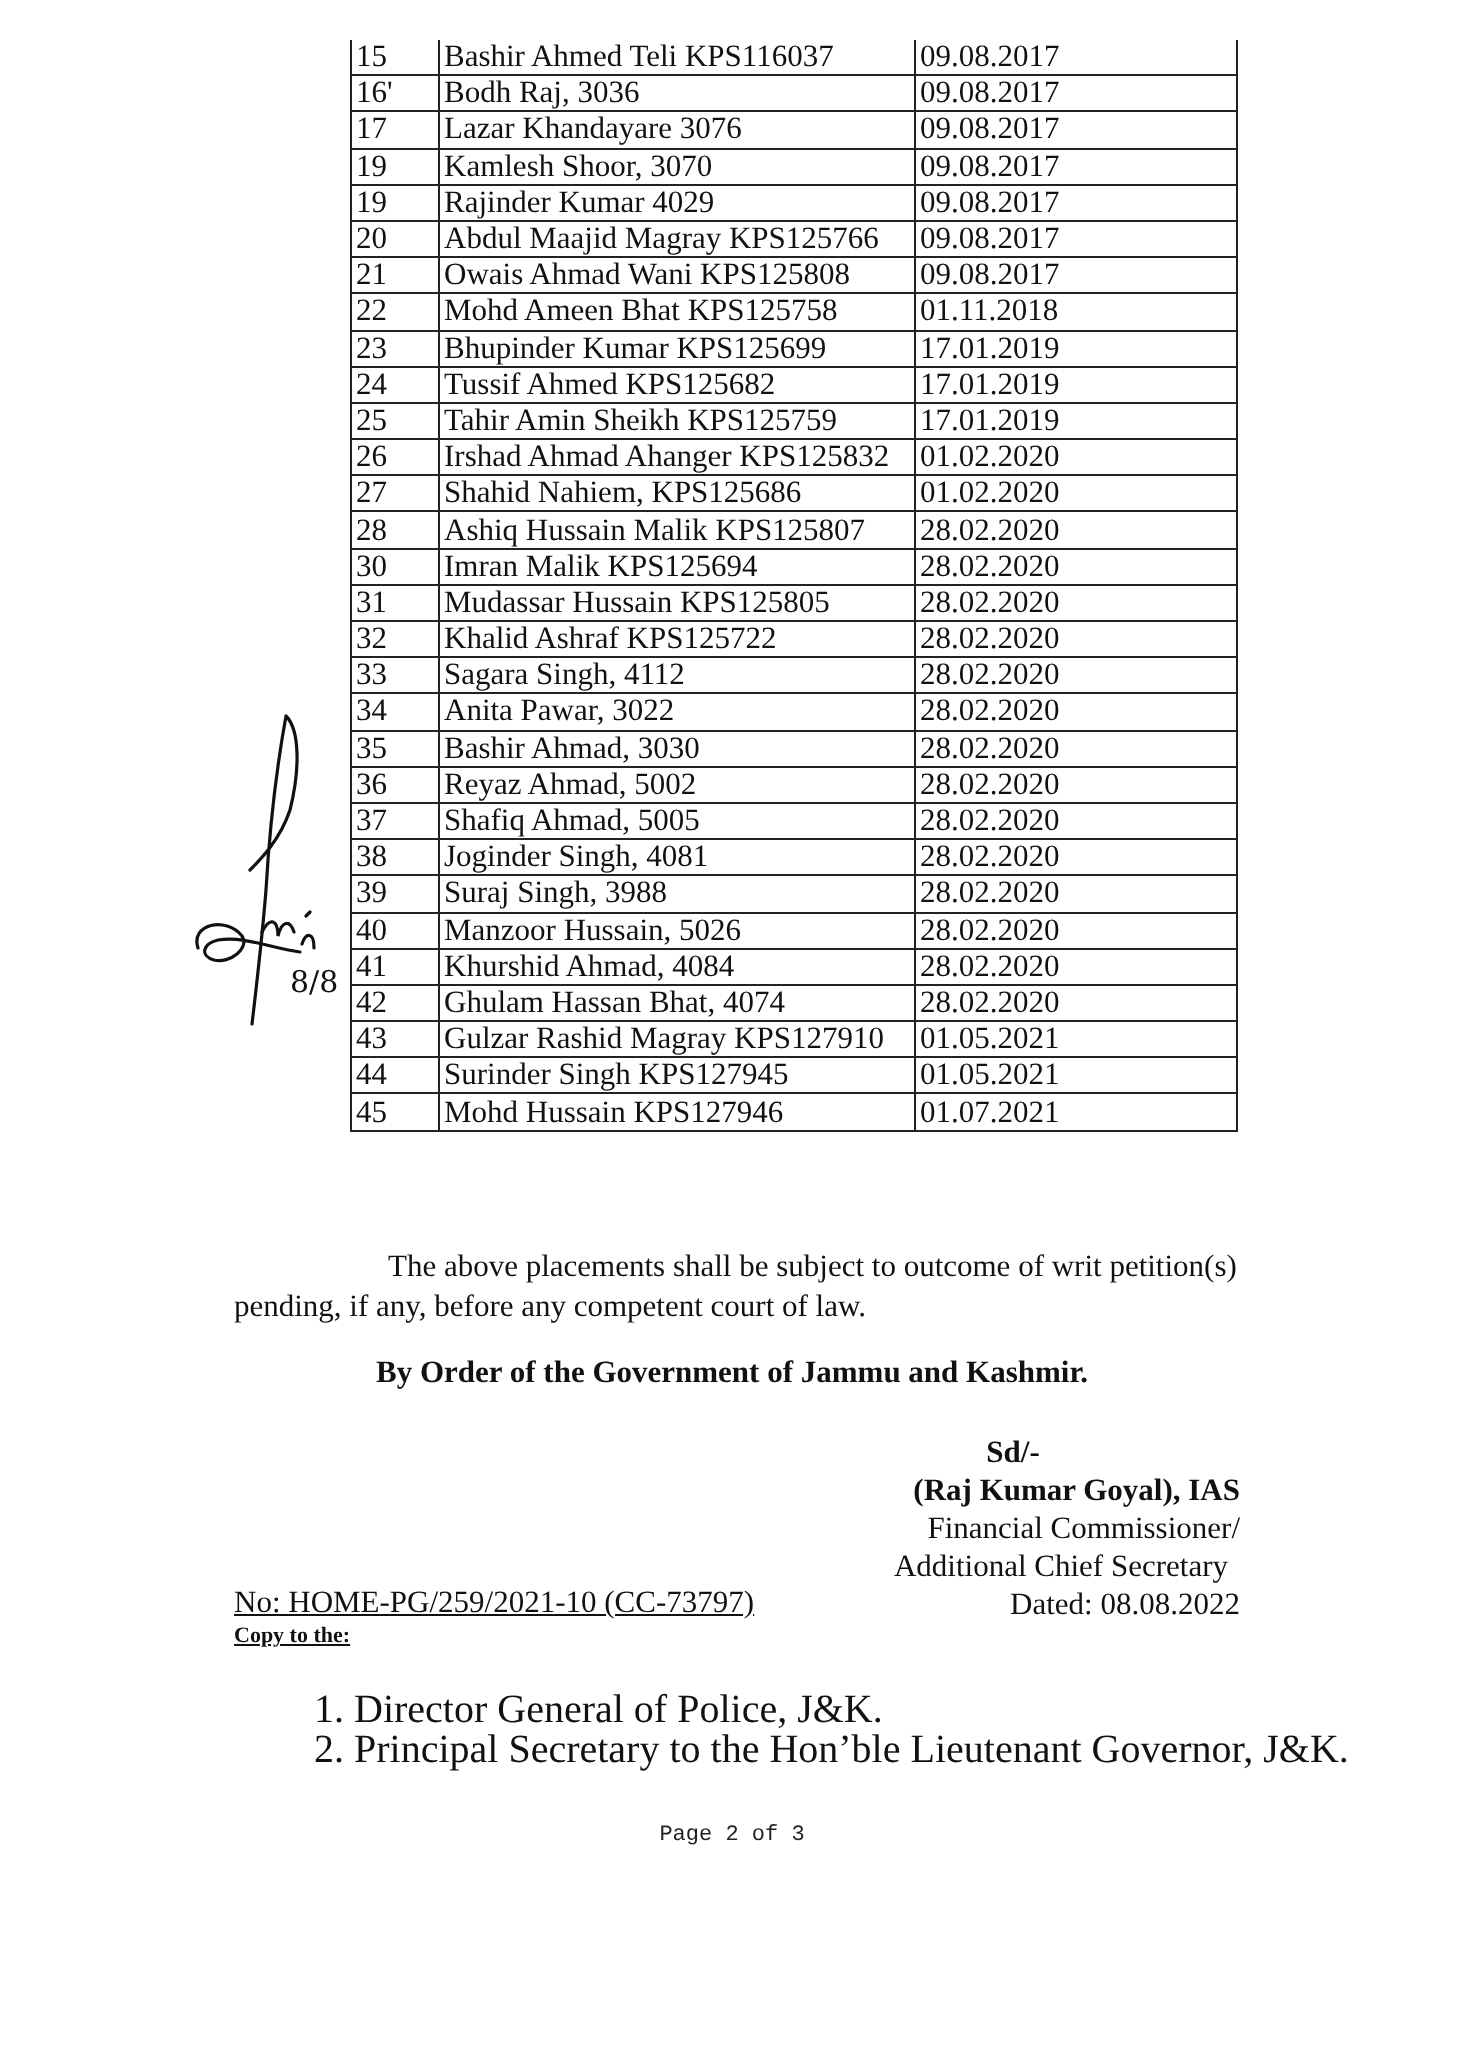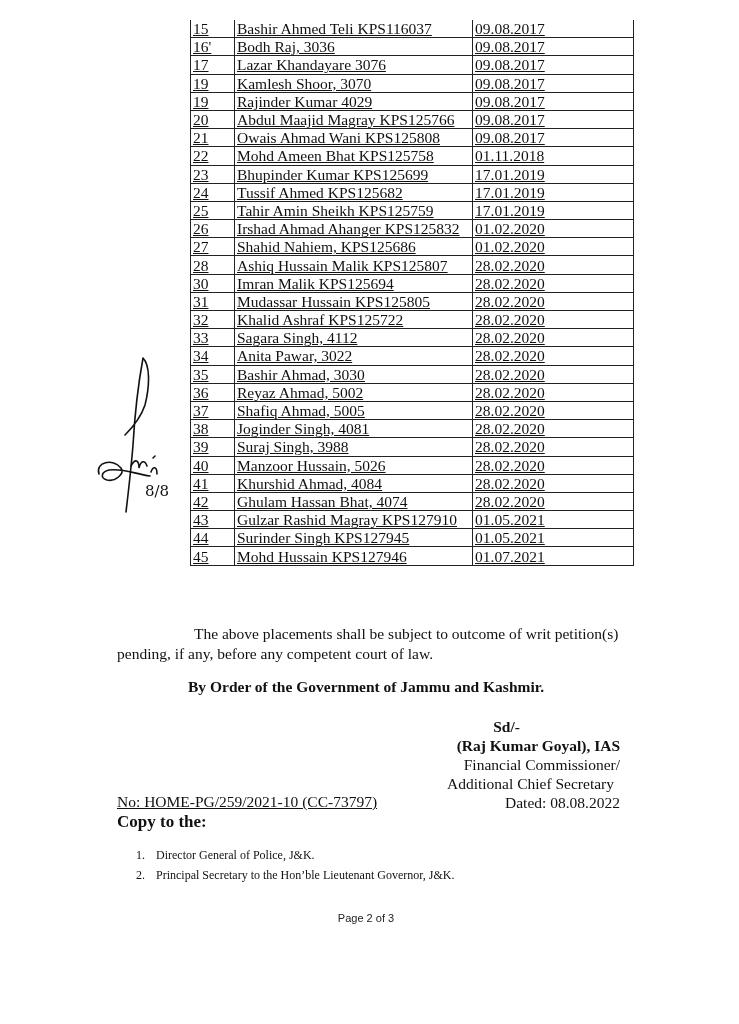--- a/index.html
+++ b/index.html
@@ -1,41 +1,41 @@
 <!DOCTYPE html>
 <html><head>
   <meta charset="utf-8">
   <style>
     html, body { margin: 0; padding: 0; background: #ffffff; }
     body { width: 739px; height: 1024px; position: relative; overflow: hidden;
       font-family: "Liberation Serif", "DejaVu Serif", serif; color: #111; }
-    .table-wrap { position: absolute; left: 190px; top: 20px; width: 443px; text-decoration: underline; }
+    .table-wrap { position: absolute; left: 175px; top: 20px; width: 443px; }
     table.placements { border-collapse: collapse; width: 443px; table-layout: fixed; }
     table.placements td { border: 1.3px solid #222; padding: 0 2px; height: 17.2px; line-height: 17px;
       font-size: 15.5px; white-space: nowrap; overflow: hidden; }
     table.placements tr:first-child td { border-top: none; }
     col.c-no { width: 44px; }
     col.c-name { width: 238px; }
     col.c-date { width: 161px; }
     td.c-no { padding-left: 1px; }
     td.c-date { text-align: left; }
     .signature { position: absolute; left: 95px; top: 350px; width: 90px; height: 170px; }
     .para { position: absolute; left: 117px; top: 624px; width: 520px; font-size: 15.5px; line-height: 20px; }
     .para .indent { display: inline-block; width: 77px; }
     .order { position: absolute; left: 188px; top: 678px; font-size: 15.5px; font-weight: bold; }
     .sig-block { position: absolute; left: 440px; top: 717px; width: 180px; font-size: 15.5px; line-height: 19px; text-align: right; }
     .sig-block .sd { font-weight: bold; text-align: center; padding-right: 47px; }
     .sig-block .name { font-weight: bold; }
     .sig-block .title2 { padding-right: 6px; }
     .ref-no { position: absolute; left: 117px; top: 793px; font-size: 15.5px; text-decoration: underline; }
-    .copy-to { position: absolute; left: 117px; top: 812px; font-size: 17px; font-weight: bold; }
-    .copy-list { position: absolute; left: 136px; top: 845px; font-size: 12px; line-height: 20px; margin: 0; padding: 0; list-style: none; }
+    .copy-to { position: absolute; left: 117px; top: 812px; font-size: 11px; font-weight: bold; text-decoration: underline; }
+    .copy-list { position: absolute; left: 157px; top: 845px; font-size: 20px; line-height: 20px; margin: 0; padding: 0; list-style: none; }
     .copy-list li span.num { display: inline-block; width: 20px; }
     .page-footer { position: absolute; left: 0; width: 732px; top: 912px; text-align: center;
-      font-family: Liberation Sans, sans-serif; font-size: 11px; color: #222; }
+      font-family: Liberation Mono, monospace; font-size: 11px; color: #222; }
   </style>
 </head>
 <body>
 
 <svg class="signature" viewBox="0 0 90 170">
   <path d="M48 8 C55 15 55 35 50 55 C45 70 35 80 30 85 M48 8 C44 30 40 60 38 95 C36 120 33 145 31 162" fill="none" stroke="#111" stroke-width="1.6" stroke-linecap="round"></path>
   <path d="M4 124 C0 112 18 108 26 118 C30 124 20 132 12 130 C5 128 6 122 14 120 C28 118 40 124 55 126 M36 116 C40 108 44 110 44 118 C46 110 50 110 52 116 M58 108 L60 106 M56 122 C58 116 62 116 62 124" fill="none" stroke="#111" stroke-width="1.6" stroke-linecap="round"></path>
   <text x="50" y="146" font-size="15" font-family="DejaVu Serif, serif" fill="#111">8/8</text>
 </svg>
 

